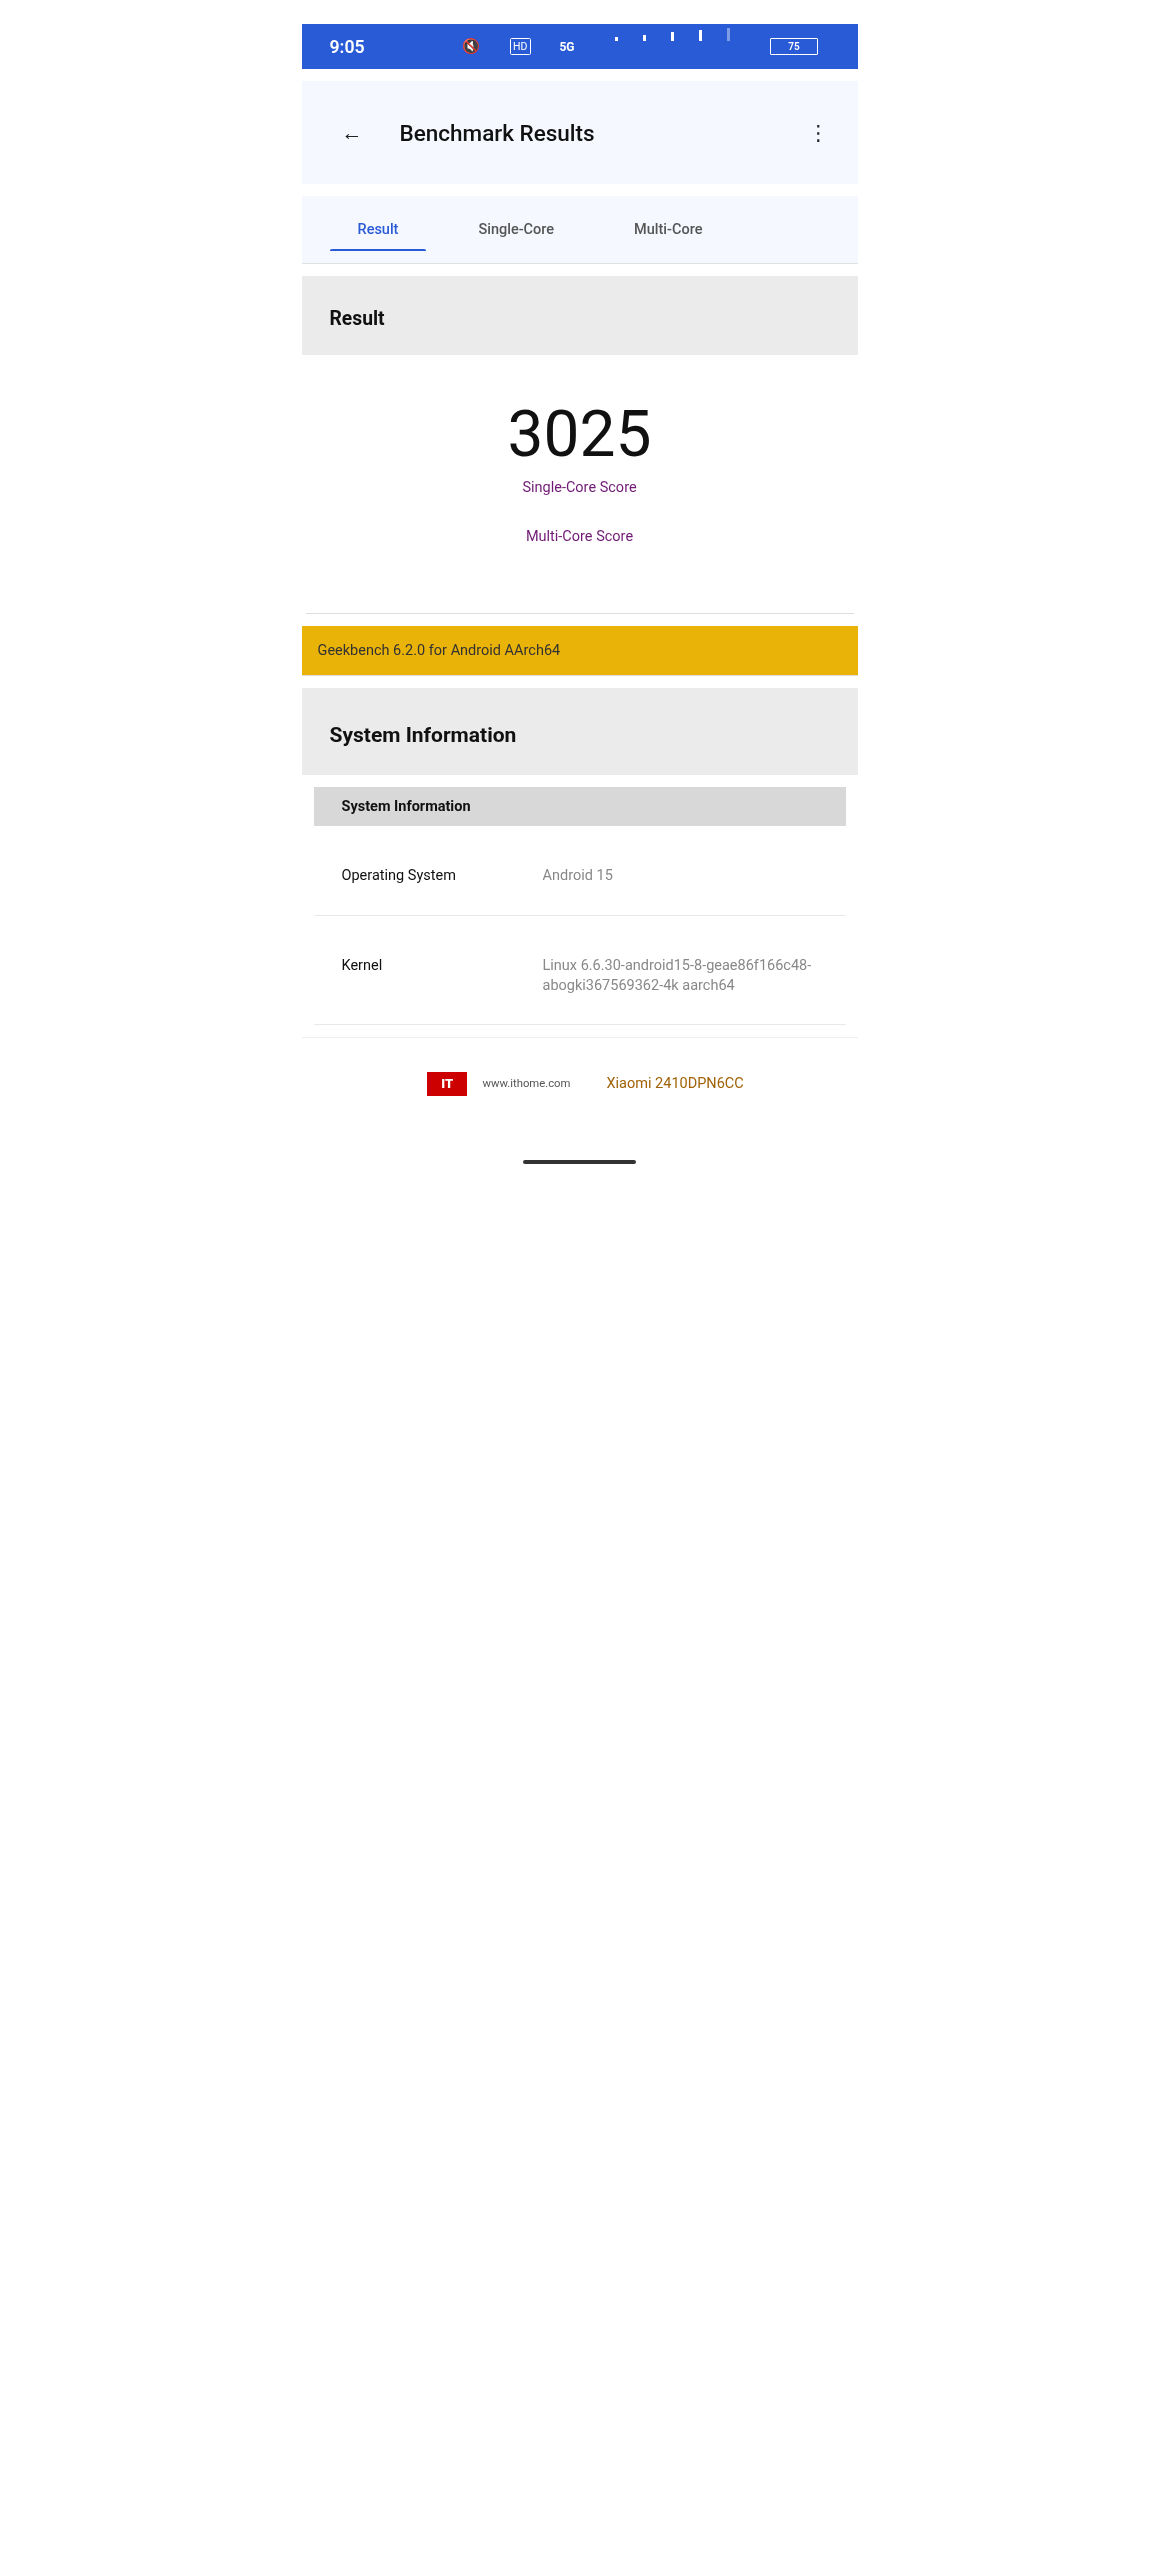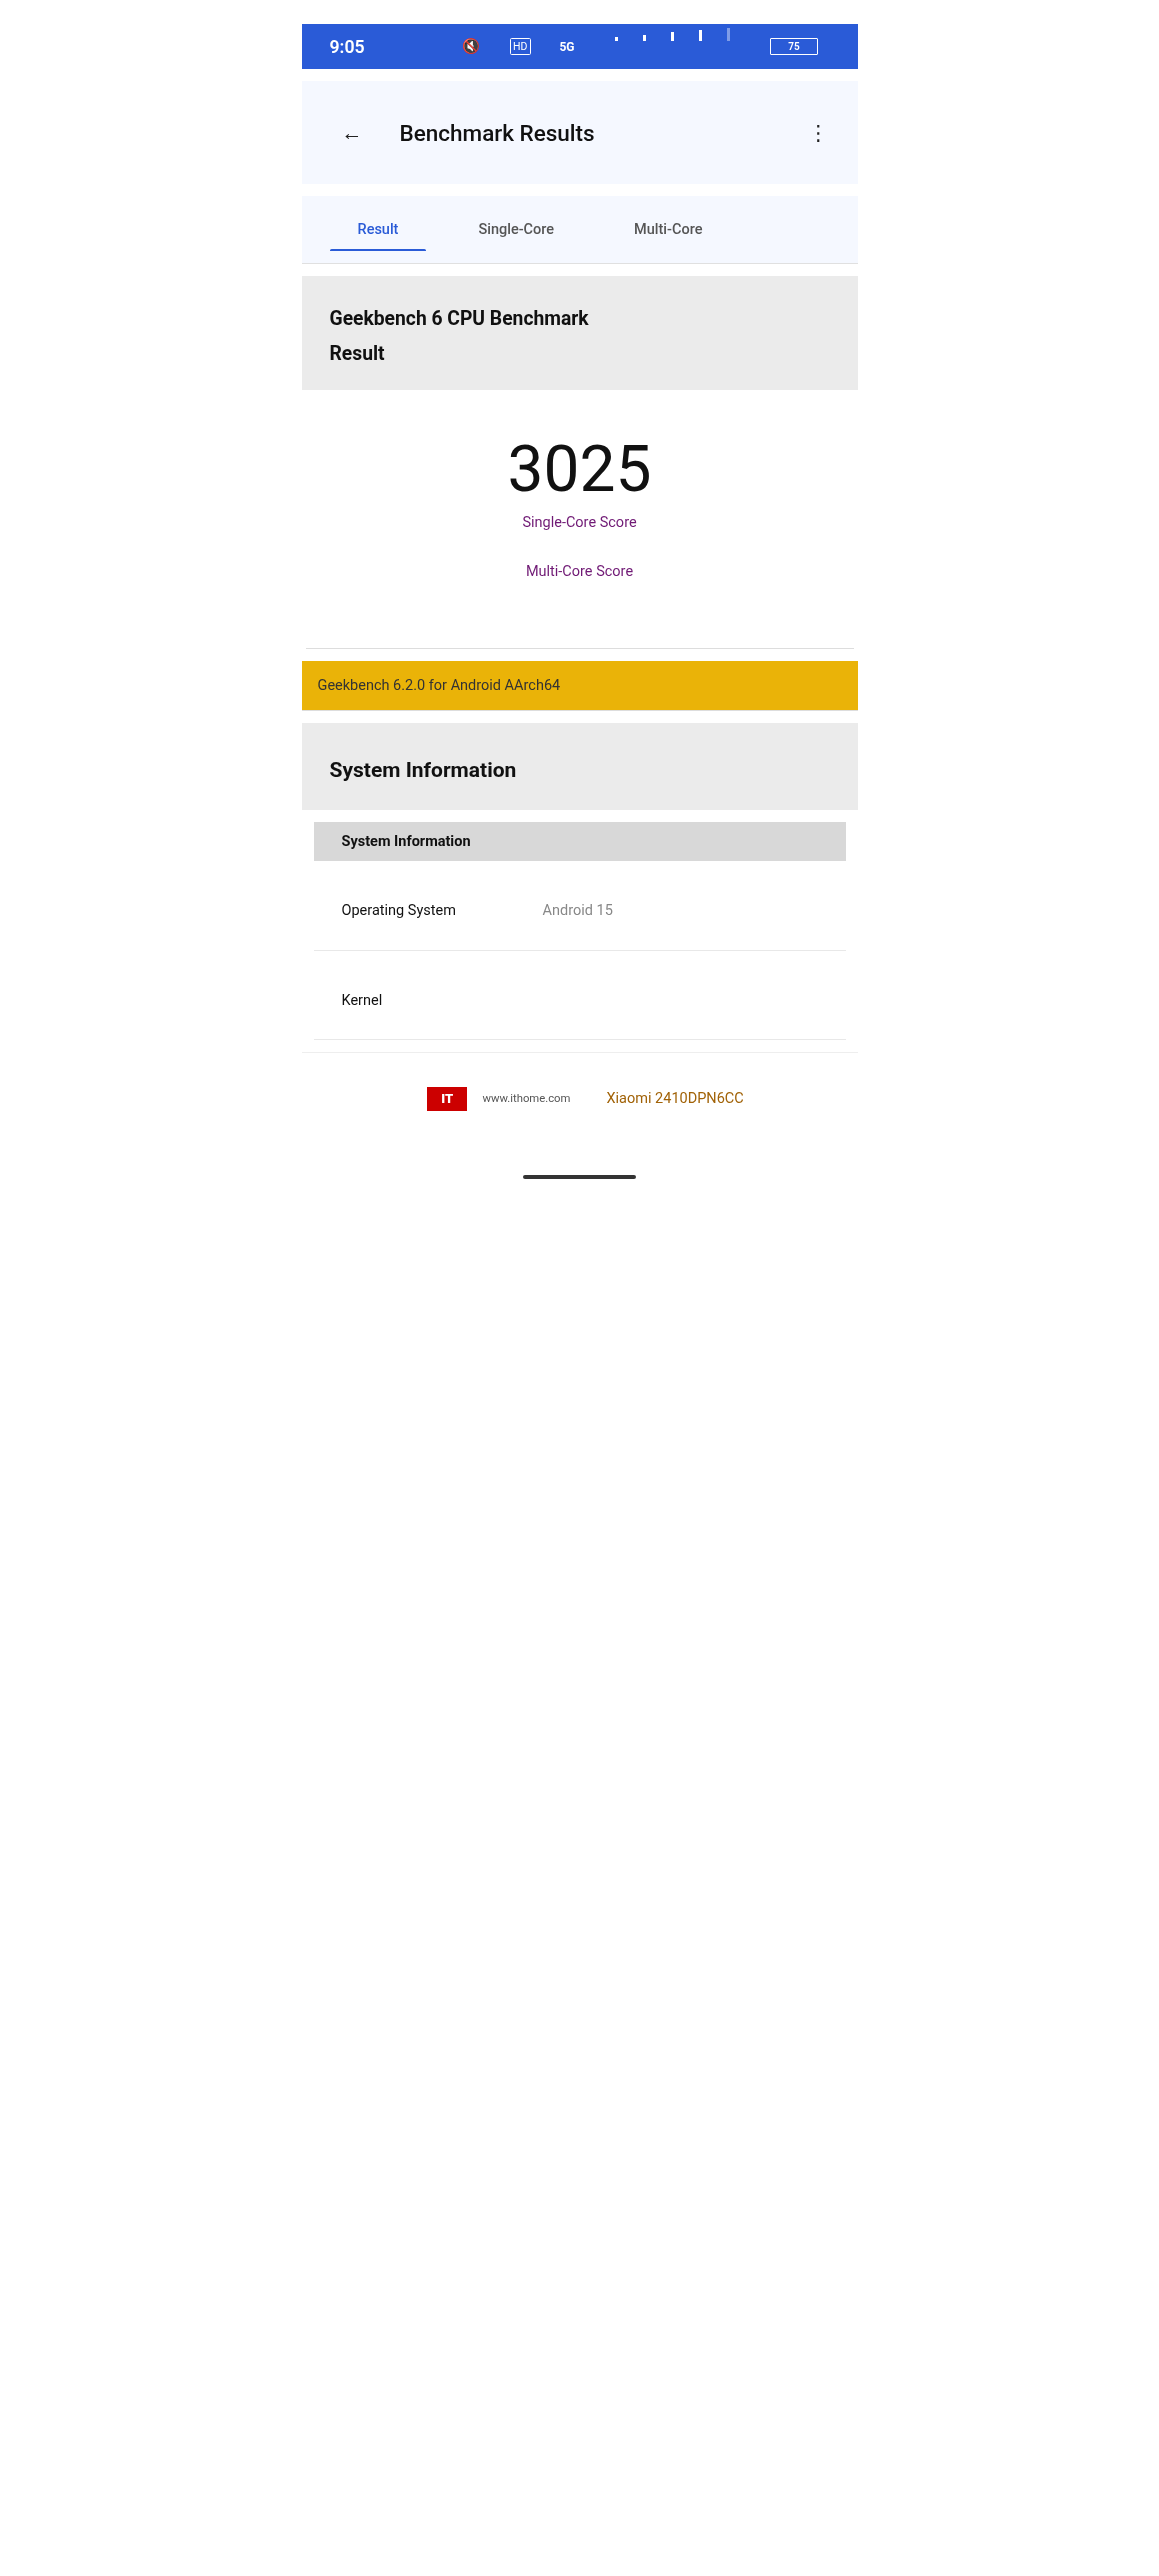--- a/index.html
+++ b/index.html
@@ -315,21 +315,20 @@
   </div>
   <div class="tab">
     <span>Single-Core</span>
   </div>
   <div class="tab">
     <span>Multi-Core</span>
   </div>
 </div>
 
 <div class="section-header">
-  <div class="section-title">Geekbench 6 CPU Benchmark</div>
   <div class="section-subtitle">Result</div>
 </div>
 
 <div class="scores-area">
   <div class="score-block">
     <div class="score-number">3025</div>
     <div class="score-label">Single-Core Score</div>
   </div>
 
   <div class="score-block">
@@ -350,20 +349,21 @@
     <span class="sys-info-row-header-text">System Information</span>
   </div>
 
   <div class="sys-info-row">
     <span class="sys-info-key">Operating System</span>
     <span class="sys-info-value">Android 15</span>
   </div>
 
   <div class="sys-info-row">
     <span class="sys-info-key">Kernel</span>
+    <span class="sys-info-value">Linux 6.6.30-android15-8-geae86f166c48-abogki367569362-4k aarch64</span>
   </div>
 </div>
 
 <div class="bottom-bar">
   <div class="watermark">
     <div class="watermark-logo">
       <span style="color:white; font-size:13px; font-weight:900;">IT</span>
     </div>
     <span class="watermark-text">www.ithome.com</span>
   </div>

